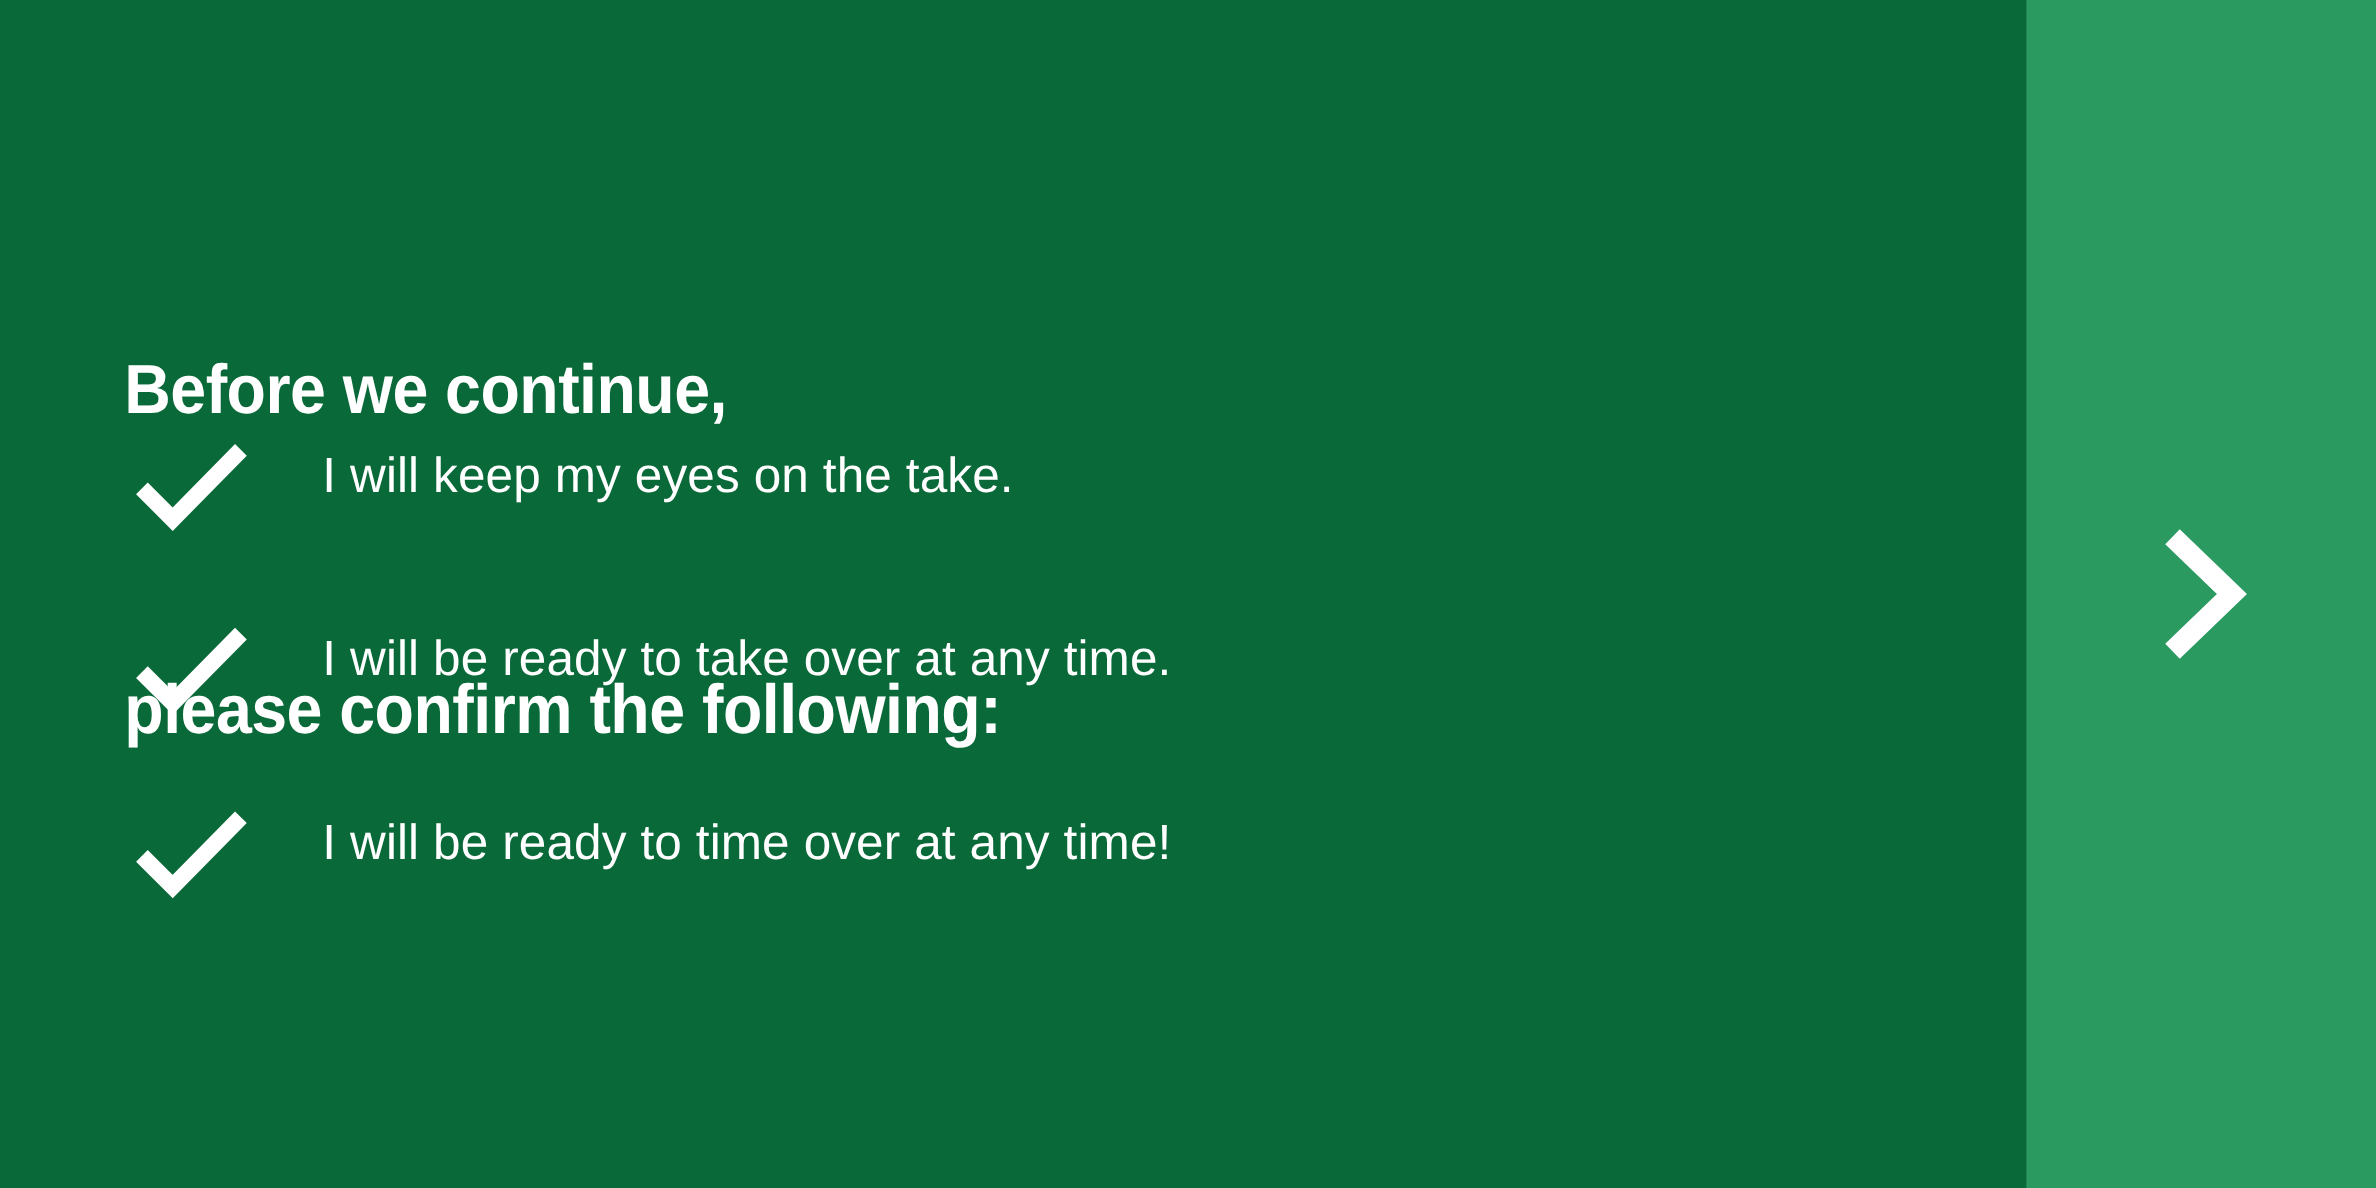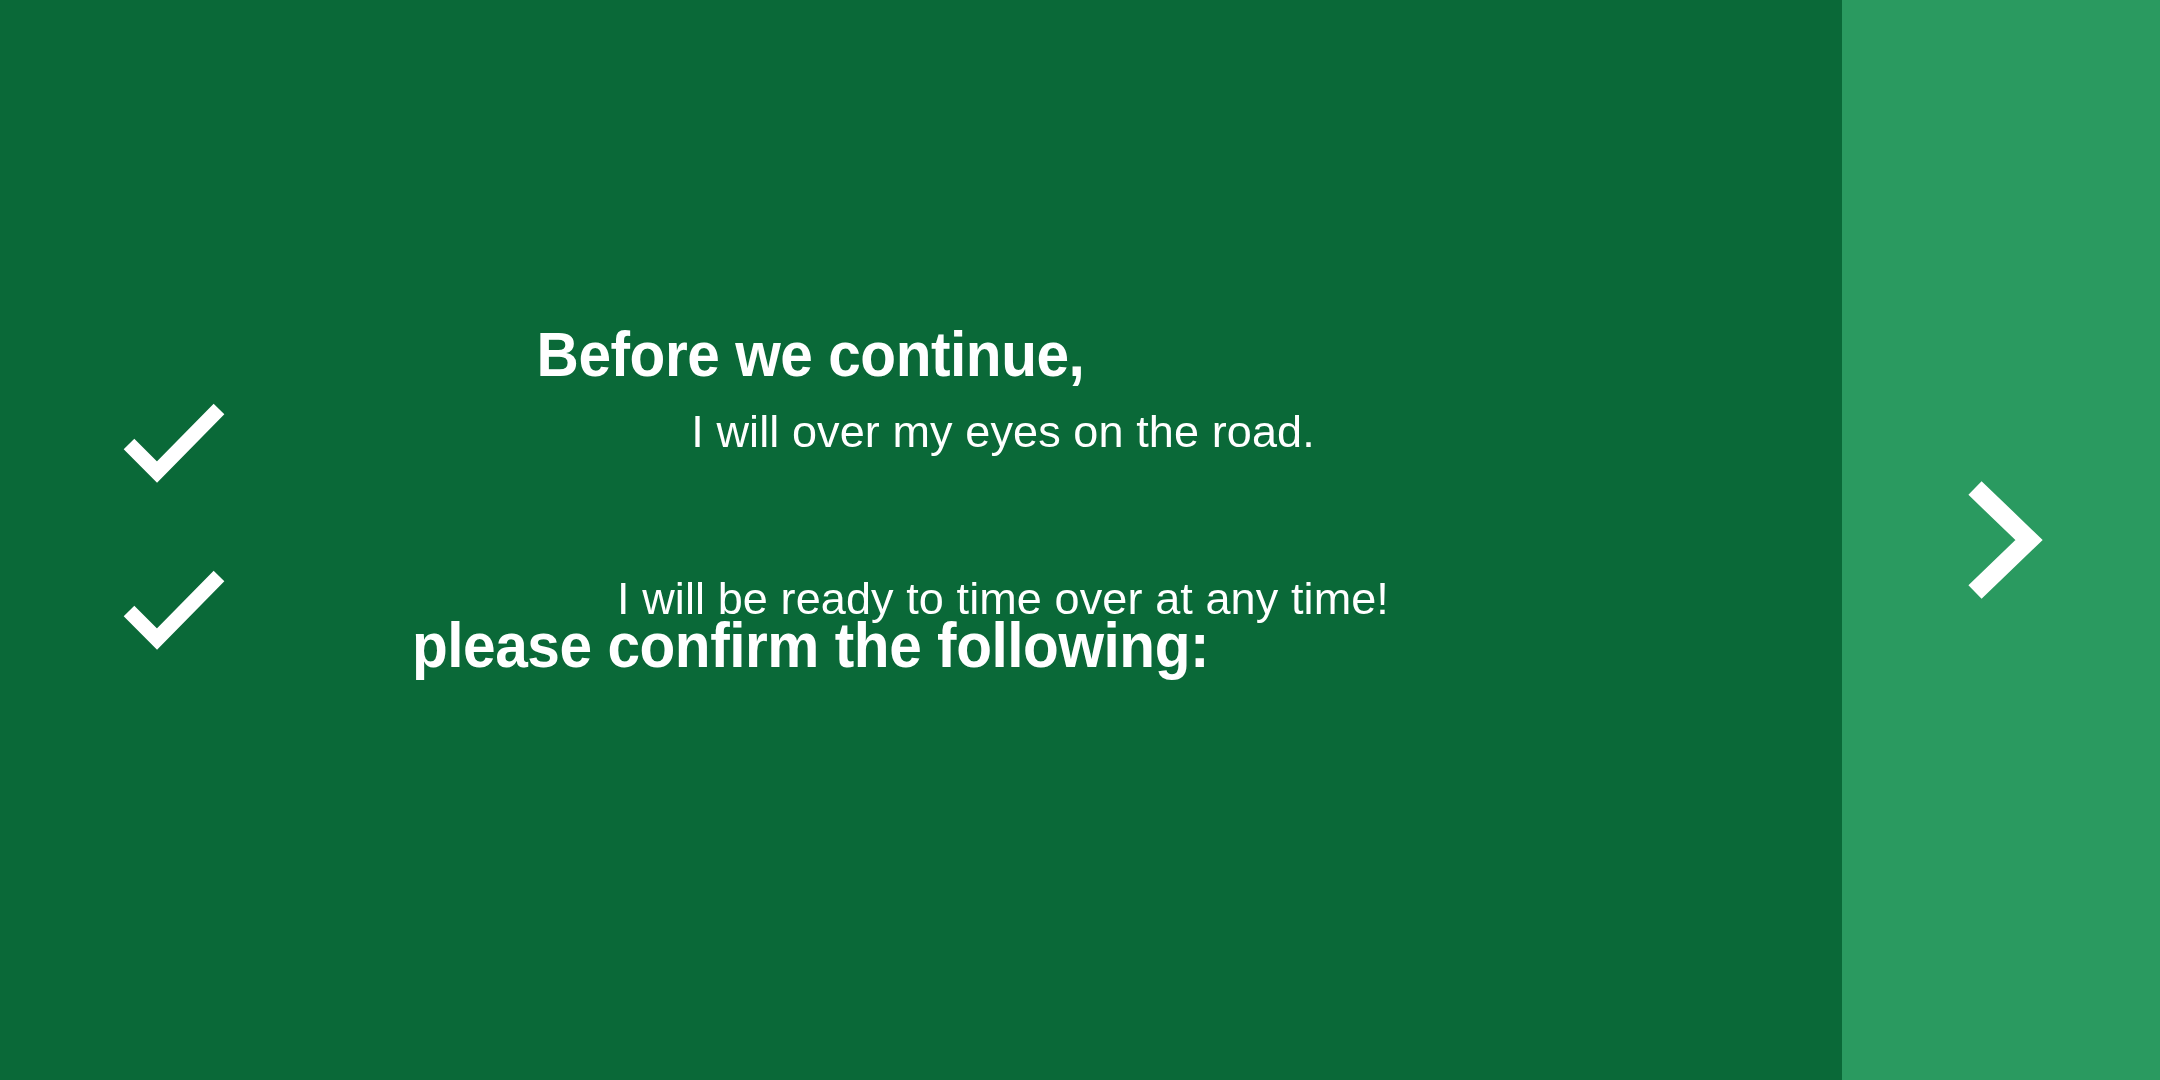--- a/index.html
+++ b/index.html
@@ -17,21 +17,20 @@
   }
 
   
   .screen {
     position:relative;
     width:1892px;
     height:1080px;
     display:flex;
     align-items:stretch;
     background:#0f172a;
-    text-align:center;
   }
 
   .panel-left {
     position:relative;
     width:1842px;
     height:1080px;
     background:#0a6938;
     flex:0 0 1842px;
   }
 
@@ -142,23 +141,31 @@
     </div>
 
     <div class="checklist">
 
       <div class="check-row">
         <span class="check-mark">
           <svg viewBox="0 0 96 76" xmlns="http://www.w3.org/2000/svg" aria-hidden="true">
             <path d="M3 40 L31 68 L93 5" fill="none" stroke="#ffffff" stroke-width="15" stroke-linecap="butt" stroke-linejoin="miter"></path>
           </svg>
         </span>
-        <span class="check-label">I will over my eyes on the road.</span>
+        <span class="check-label">I will keep my eyes on the take.</span>
       </div>
 
+      <div class="check-row">
+        <span class="check-mark">
+          <svg viewBox="0 0 96 76" xmlns="http://www.w3.org/2000/svg" aria-hidden="true">
+            <path d="M3 40 L31 68 L93 5" fill="none" stroke="#ffffff" stroke-width="15" stroke-linecap="butt" stroke-linejoin="miter"></path>
+          </svg>
+        </span>
+        <span class="check-label">I will be ready to take over at any time.</span>
+      </div>
 
       <div class="check-row">
         <span class="check-mark">
           <svg viewBox="0 0 96 76" xmlns="http://www.w3.org/2000/svg" aria-hidden="true">
             <path d="M3 40 L31 68 L93 5" fill="none" stroke="#ffffff" stroke-width="15" stroke-linecap="butt" stroke-linejoin="miter"></path>
           </svg>
         </span>
         <span class="check-label">I will be ready to time over at any time!</span>
       </div>
 

